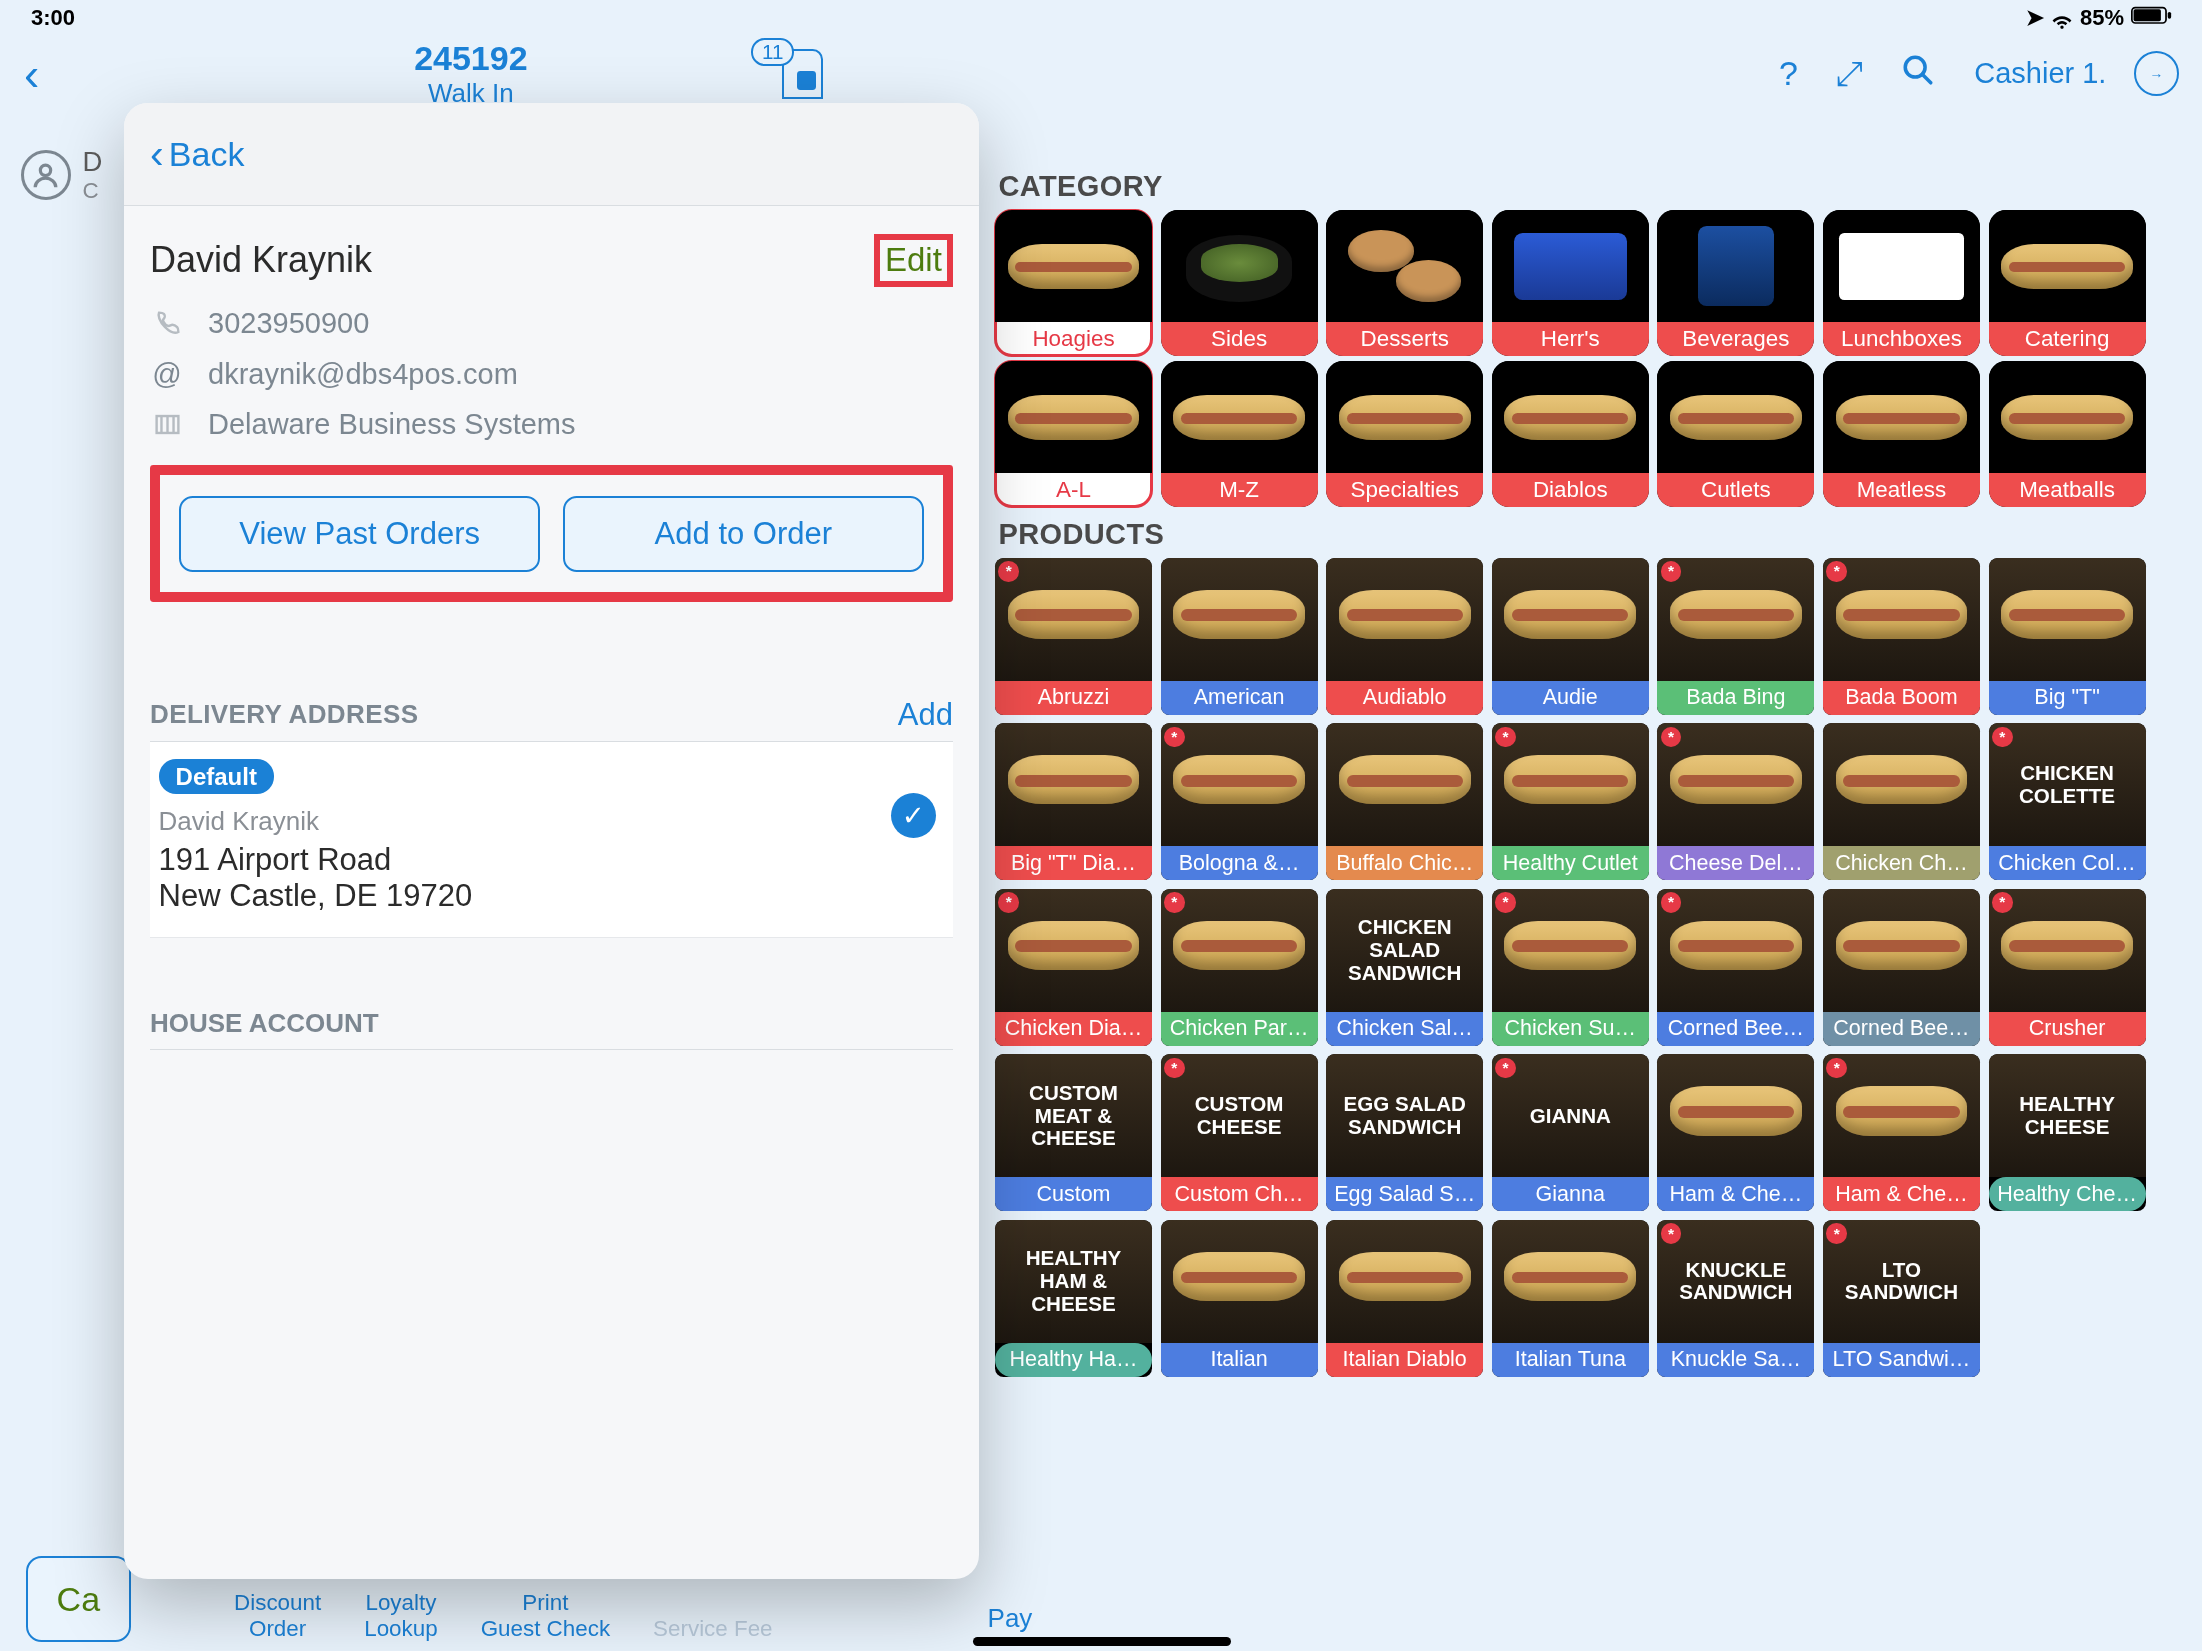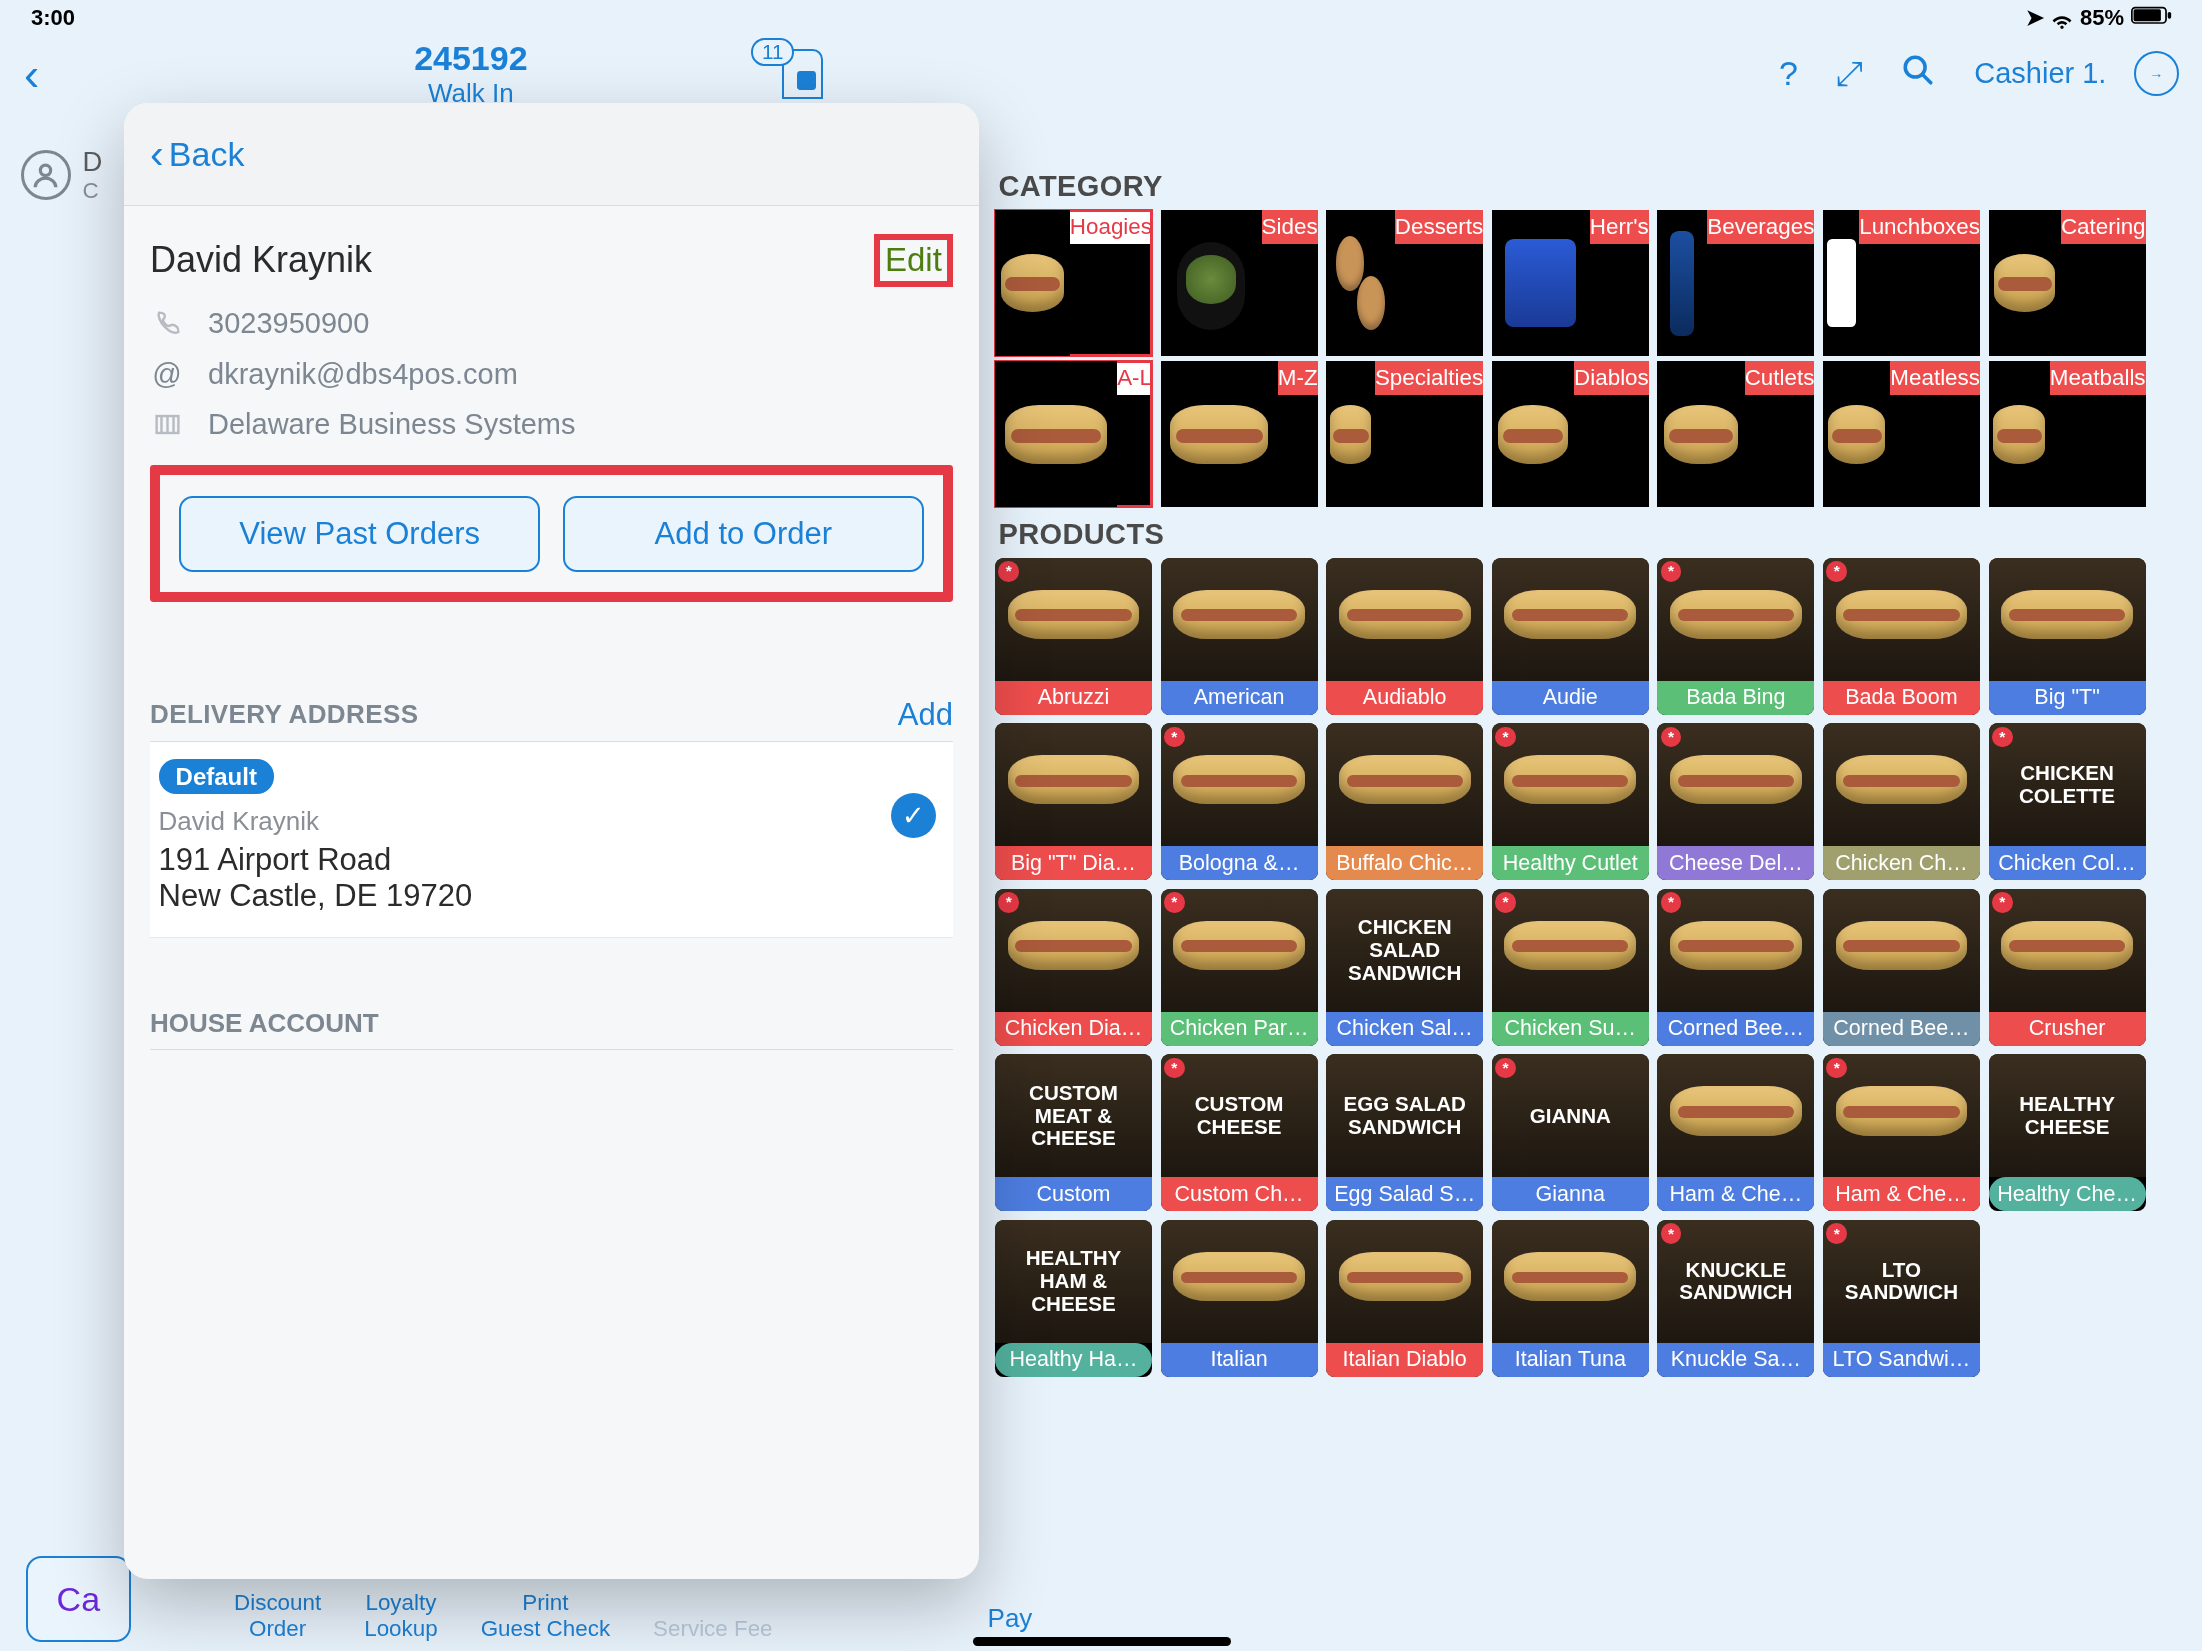--- a/index.html
+++ b/index.html
@@ -56,22 +56,22 @@
   .avatar-circle{width:50px;height:50px;border:3.4px solid #7c8791;border-radius:50%;display:flex;align-items:center;justify-content:center;color:#7c8791;}
   .avatar-text{font-size:27.5px;color:#5c5c5c;}
 
   
   .right-panel {
     position:absolute; left:995px; top:160px; right:15.5px; bottom:0;
   }
   .section-title { color:#4a4a4a; font-size:29px; font-weight:600; margin:10.3px 0 6.9px 3.4px; letter-spacing:0.4px;}
   .tile-row { display:flex; gap:8.6px; margin-bottom:5.2px; }
   .tile {
-    width:157px; height:146px; background:#000; border-radius:0; overflow:hidden;
-    display:flex; flex-direction:row; cursor:pointer; position:relative;
+    width:157px; height:146px; background:#000; border-radius:17px; overflow:hidden;
+    display:flex; flex-direction:column; cursor:pointer; position:relative;
   }
   .tile-img { flex:1; background:#000; position:relative; overflow:hidden;}
   .tile-label {
     height:34px; display:flex; align-items:center; justify-content:center;
     font-size:22.4px; font-weight:500; color:#fff;
   }
   .tile.selected { outline:3.4px solid #e63946; outline-offset:-2.6px;}
   .tile.selected .tile-label{ background:#fff !important; color:#e63946; }
   .lbl-red{background:#ee4d4d;} .lbl-blue{background:#4d7de0;}
   .lbl-green{background:#5bbf77;} .lbl-teal{background:#53b19e;border-radius:17px;}
@@ -129,21 +129,21 @@
   .addr-line{font-size:31px;color:#2b2b2b;}
   .check-circle{width:45px;height:45px;background:#1b81d6;border-radius:50%;display:flex;align-items:center;justify-content:center;color:#fff;font-size:27.5px;margin-top:34px;margin-right:8.6px;}
   .house-head{color:#7c8791;font-size:26px;font-weight:600;margin-top:60px;padding:10.3px 0;border-bottom:0.9px solid #d9dde1;}
   .balance-row{background:#fff;display:flex;align-items:center;justify-content:space-between;padding:22.4px 8.6px;border-bottom:0.9px solid #e6e8eb;cursor:pointer;}
   .balance-row .lbl{font-size:29px;color:#2b2b2b;}
   .balance-row .val{font-size:29px;color:#2b2b2b;margin-right:17px;}
   .balance-row .chev{color:#b6bcc2;font-size:31px;}
 
   
   .bottom-bar{position:absolute;left:8.6px;right:8.6px;bottom:8.6px;height:120px;display:flex;align-items:flex-end;gap:43px;padding:0 17px;}
-  .cancel-btn{border:2.6px solid #1b81d6;color:#6d28d9;border-radius:15.5px;height:86px;display:flex;align-items:center;padding:0 29px;font-size:34px;background:#eaf4fd;cursor:pointer;}
+  .cancel-btn{border:2.6px solid #1b81d6;color:#4d7c0f;border-radius:15.5px;height:86px;display:flex;align-items:center;padding:0 29px;font-size:34px;background:#eaf4fd;cursor:pointer;}
   .bb-item{text-align:center;color:#1b81d6;font-size:22.4px;display:flex;flex-direction:column;align-items:center;gap:3.4px;}
   .bb-item.dis{color:#b7c8d9;}
   .bb-icon{font-size:33px;}
   .pay-btn { color:#1b81d6; font-size:26px; text-align:center; padding-bottom:8.6px;}
   .home-indicator{position:absolute;bottom:5.2px;left:50%;transform:translateX(-50%);width:258px;height:8.6px;background:#000;border-radius:5.2px;}
 
   
   .sicon{width:1em;height:1em;vertical-align:middle;}
 </style>
 </head>

